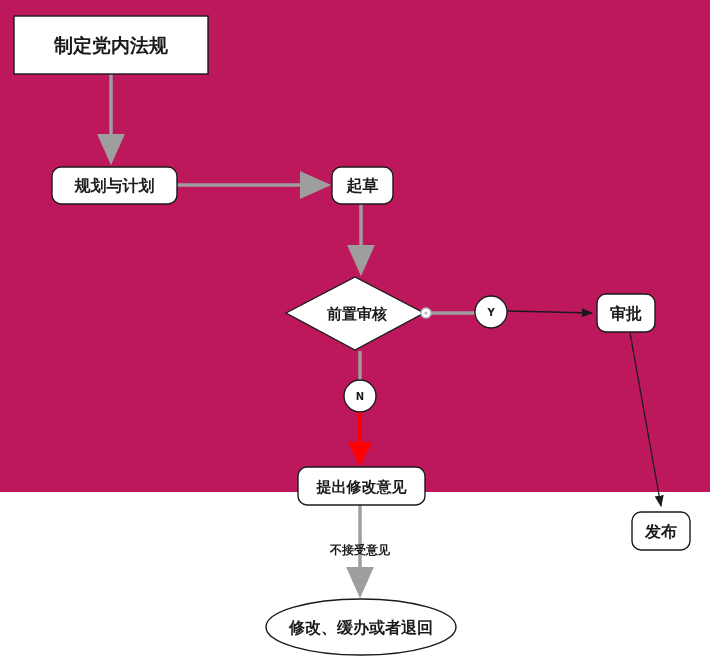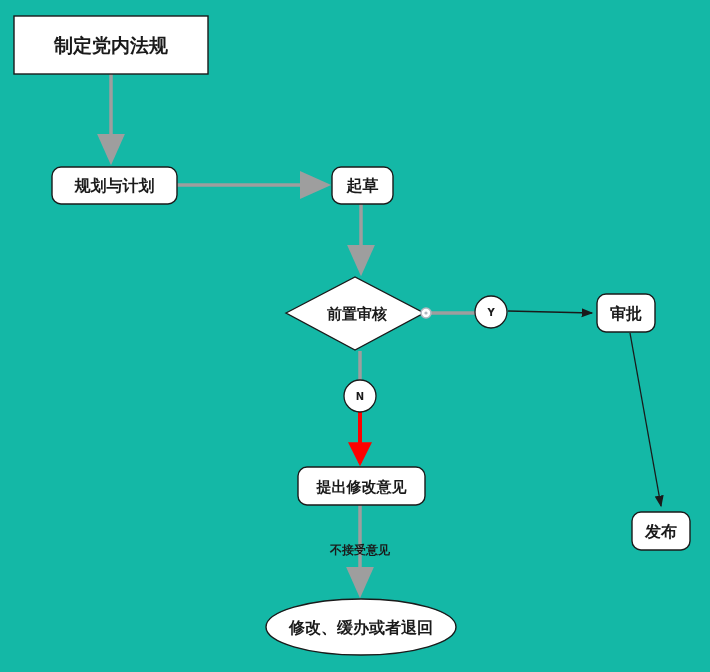--- a/index.html
+++ b/index.html
@@ -9,22 +9,22 @@
   }
   body {
     width: 710px;
     height: 672px;
     font-family: "DejaVu Sans", "Liberation Sans", sans-serif;
     overflow: hidden;
   }
   #flowchart-canvas {
     position: relative;
     width: 710px;
-    height: 672px;
-    background: #14b8a6;
+    height: 492px;
+    background: #be185d;
   }
   svg.diagram {
     position: absolute;
     top: 0;
     left: 0;
     width: 710px;
     height: 672px;
   }
   .node-shape {
     fill: #ffffff;

